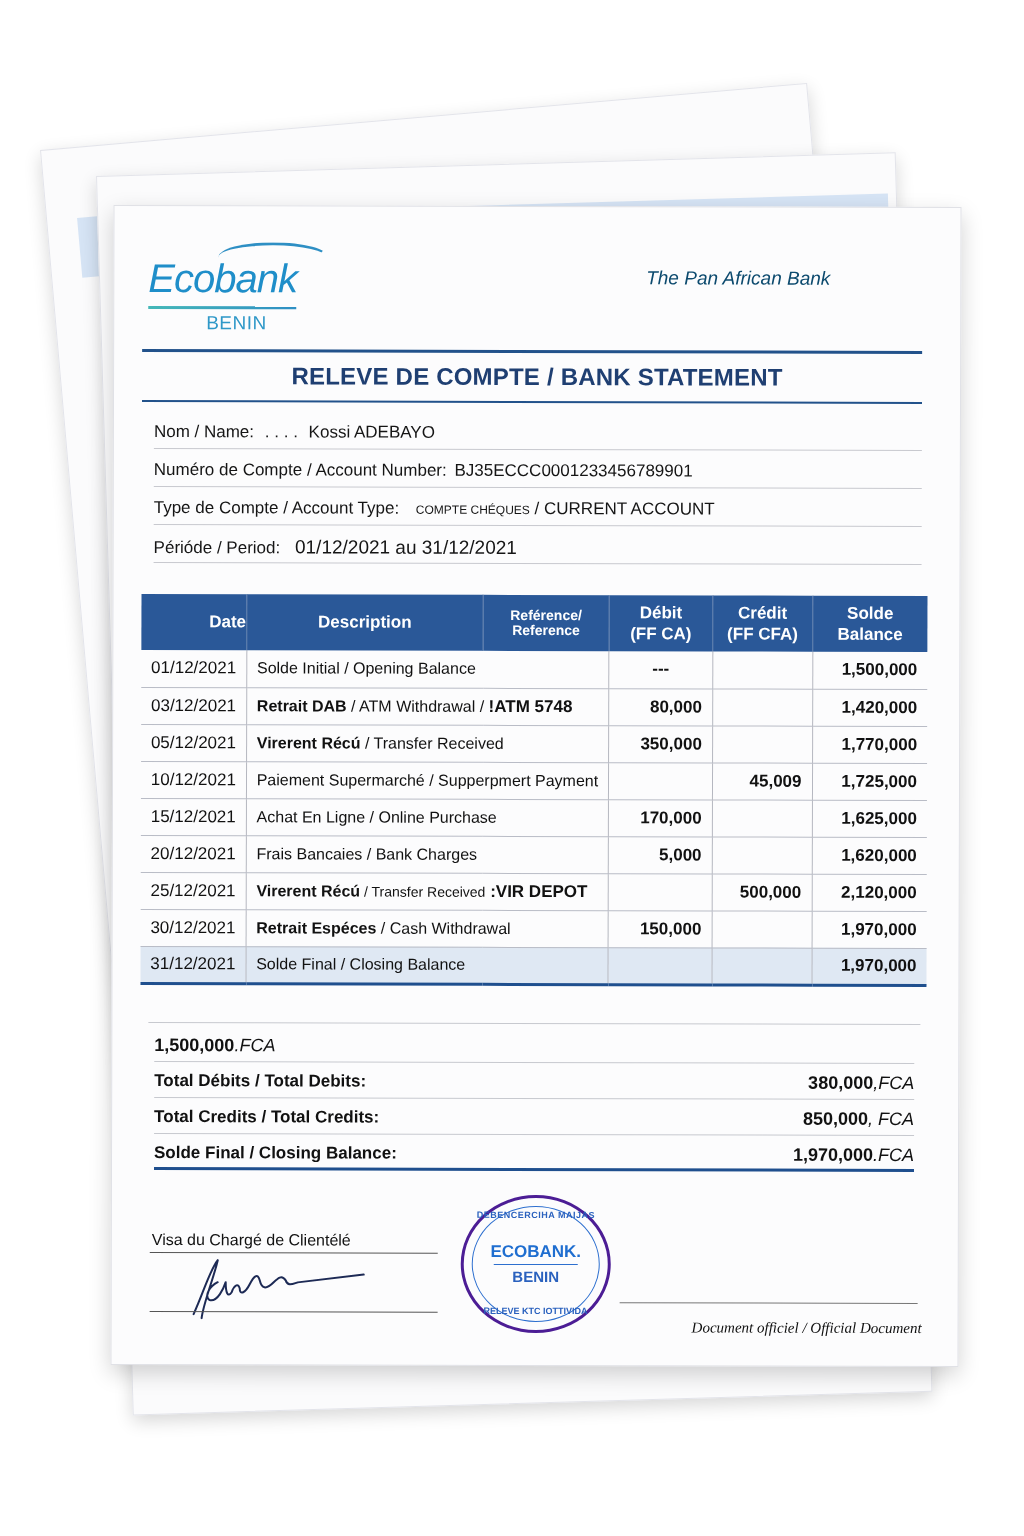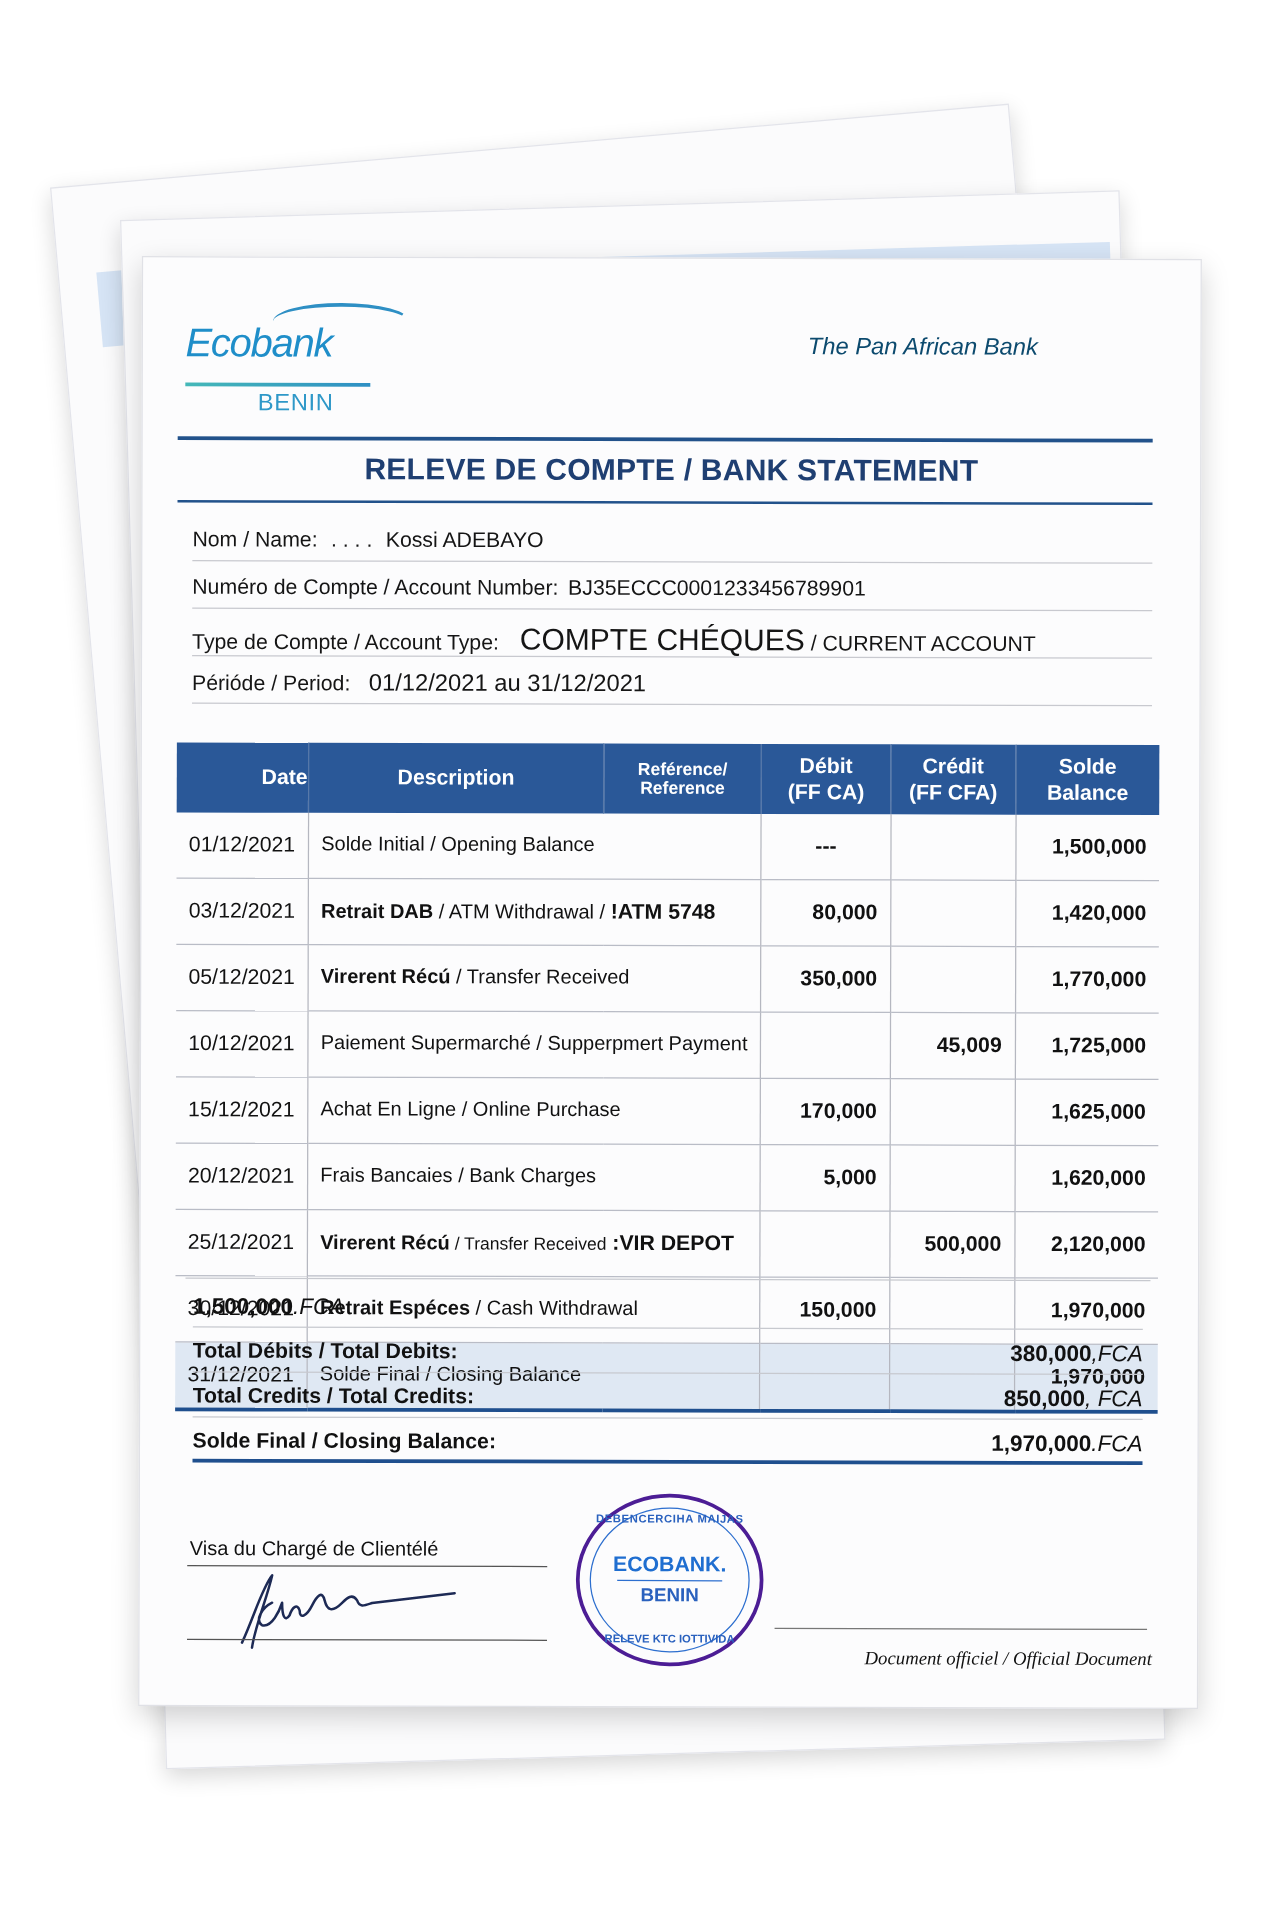--- a/index.html
+++ b/index.html
@@ -20,44 +20,44 @@
   .sheet {
     position: absolute; left: 112px; top: 206px; width: 848px; height: 1160px;
     background: #fcfcfd; border: 1px solid #e0e1e6;
     box-shadow: 0 8px 22px rgba(0,0,0,0.18);
     transform: rotate(0.15deg);
   }
 
   .logo { position: absolute; left: 34px; top: 36px; width: 160px; height: 90px; }
   .logo-swoosh { position: absolute; left: 70px; top: 0; width: 110px; height: 30px;
     border-top: 3px solid #2e8fc4; border-radius: 60% 60% 0 0; border-right: 2px solid transparent; }
-  .logo-word { position: absolute; left: 0; top: 14px; font-size: 32px; font-style: italic;
+  .logo-word { position: absolute; left: 0; top: 14px; font-size: 40px; font-style: italic;
     color: #1f8ec9; letter-spacing: -1px; font-family: "Liberation Sans", sans-serif; }
   .logo-underline { position: absolute; left: 0; top: 64px; width: 148px; height: 3px; background: linear-gradient(90deg,#45b8b8,#2e8fc4); }
   .logo-country { position: absolute; left: 58px; top: 70px; font-size: 19px; color: #2f98c8; letter-spacing: 0.5px; }
 
   .tagline { position: absolute; right: 130px; top: 60px; font-size: 19px; font-style: italic; color: #0c4a6e; }
 
   .rule-top { position: absolute; left: 28px; right: 38px; top: 143px; height: 3px; background: #22528b; }
   .title { position: absolute; left: 0; right: 0; top: 156px; text-align: center; font-size: 24px; font-weight: bold; color: #1f3f72; letter-spacing: 0.2px; }
   .rule-title { position: absolute; left: 28px; right: 38px; top: 194px; height: 2px; background: #22528b; }
 
   .info-row { position: absolute; left: 40px; right: 38px; height: 37px; border-bottom: 1px solid #c8c9cf;
     font-size: 17px; padding-top: 10px; color: #151515; white-space: nowrap; }
   .info-row .val { margin-left: 6px; }
-  .info-row .val-strong { font-size: 24px; }
+  .info-row .val-strong { font-size: 12px; }
 
   .txn-table { position: absolute; left: 28px; top: 388px; width: 786px; border-collapse: collapse; }
   .txn-table th { background: #2a5898; color: #fff; font-weight: bold; height: 56px; font-size: 17px;
     border-right: 1px solid #5879a9; line-height: 1.25; }
   .txn-table th.small { font-size: 14px; line-height: 1.1; }
   .txn-table td { height: 37px; border-bottom: 1px solid #b9bcc6; border-right: 1px solid #b5b7c0;
     font-size: 17px; padding: 0 10px; white-space: nowrap; }
   .txn-table td:last-child, .txn-table th:last-child { border-right: none; }
-  .txn-table td.date { width: 112px; text-align: center; padding: 16px 4px; }
+  .txn-table td.date { width: 112px; text-align: center; padding: 0 4px; }
   .txn-table td.desc { font-size: 16px; }
   .txn-table td.num { text-align: right; font-weight: bold; }
   .txn-table td.center { text-align: center; font-weight: bold; }
   .txn-table tr.closing td { background: #dfe8f3; border-bottom: 3px solid #1f4f8e; }
   .ref { font-weight: bold; font-size: 17px; }
 
   .sum-rule-top { position: absolute; left: 36px; right: 38px; top: 816px; height: 1px; background: #c7c9cf; }
   .sum-row { position: absolute; left: 42px; right: 44px; height: 36px; border-bottom: 1px solid #c7c9cf;
     font-size: 17px; padding-top: 9px; display: flex; justify-content: space-between; }
   .sum-row .lbl.bold { font-weight: bold; }

